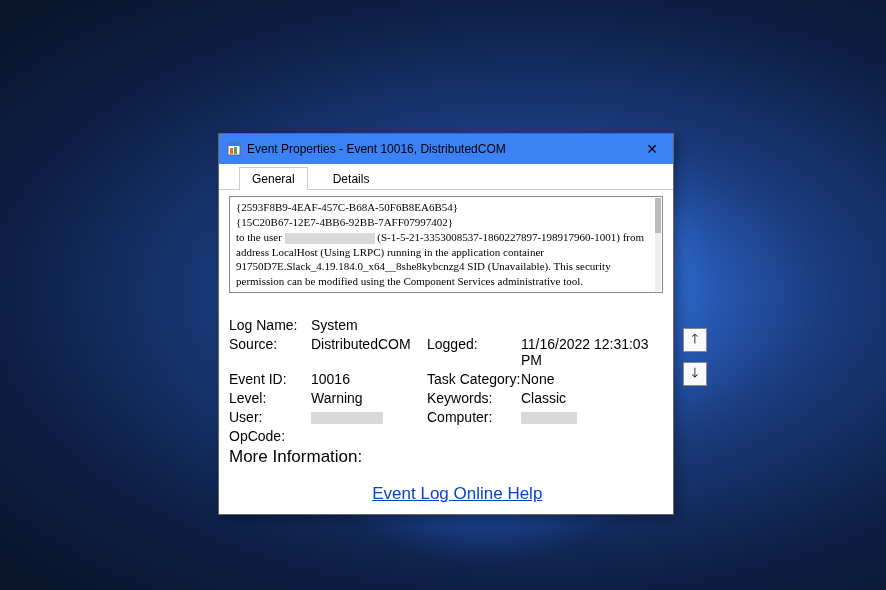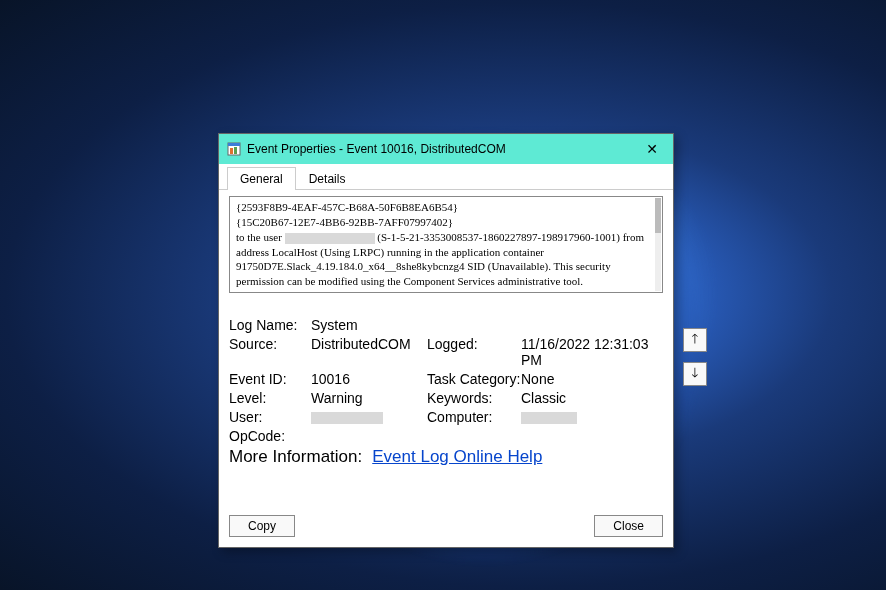--- a/index.html
+++ b/index.html
@@ -31,21 +31,21 @@
       top: 133px;
       width: 456px;
       background: #ffffff;
       border: 1px solid #666;
       box-shadow: 4px 4px 10px rgba(0,0,0,0.3);
     }
     .titlebar {
       display: flex;
       align-items: center;
       padding: 6px 8px;
-      background: #5eead4;
+      background: #3b82f6;
       border-bottom: none;
     }
     .titlebar-icon {
       width: 14px; height: 14px;
       margin-right: 6px;
       display: inline-flex;
       align-items: center;
       justify-content: center;
     }
     .titlebar-title { flex: 1; font-size: 12px; color: #000; }
@@ -66,20 +66,21 @@
     }
     .tab {
       padding: 4px 12px;
       font-size: 12px;
       cursor: pointer;
       border: 1px solid transparent;
       border-bottom: none;
       position: relative;
       top: 1px;
       color: #000;
+      margin-left: 12px;
     }
     .tab.active {
       border-color: #ccc;
       background: #fff;
     }
     .content {
       padding: 6px 10px 10px;
       position: relative;
     }
     .desc-box {
@@ -120,21 +121,21 @@
       color: #000;
     }
     .props .label { color: #000; }
     .props .val { color: #000; }
     .more-info {
       margin-top: 3px;
       font-size: 17px;
       display: flex;
       gap: 10px;
     }
-    .more-info a { color: #0645cc; text-decoration: underline; cursor: pointer; }
+    .more-info a { color: #0645cc; text-decoration: underline; cursor: pointer; margin-top: 37px; }
     .redact-block {
       display: inline-block;
       background: #d9d9d9;
       height: 12px;
       width: 72px;
       vertical-align: middle;
     }
     .buttons {
       display: flex;
       justify-content: space-between;
@@ -236,17 +237,13 @@
     <div class="side-arrows">
       <div class="arrow-btn">
         <span>🡑</span>
       </div>
       <div class="arrow-btn">
         <span>🡓</span>
       </div>
     </div>
   </div>
 
-  <div class="buttons">
-    <button class="btn">Copy</button>
-    <button class="btn">Close</button>
-  </div>
 </div>
 
 </body></html>

